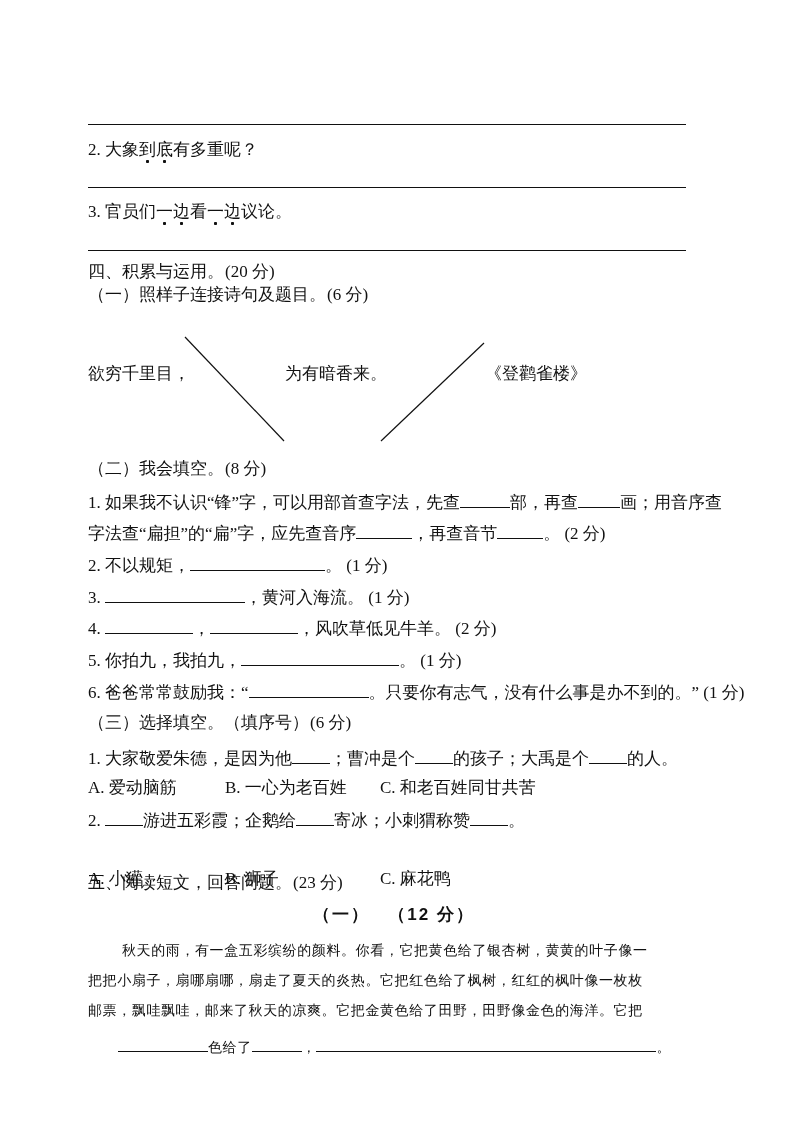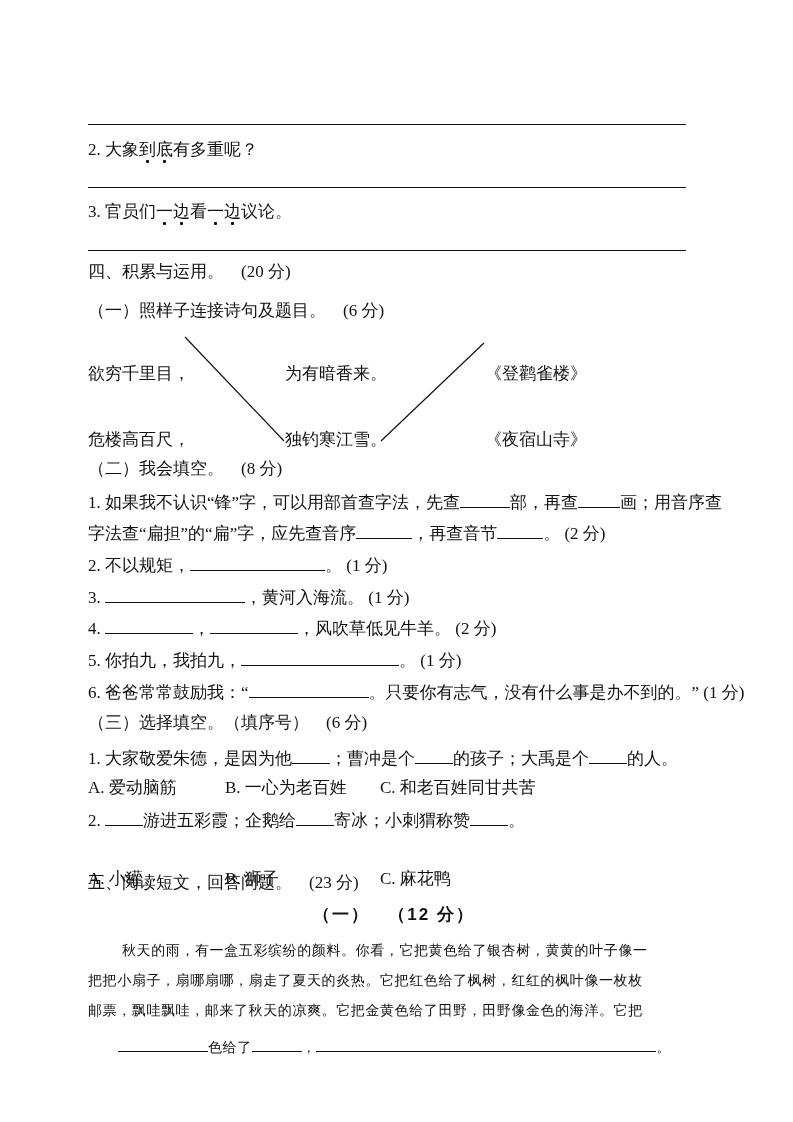--- a/index.html
+++ b/index.html
@@ -12,21 +12,21 @@
   .rule{position:absolute;left:88px;width:598px;border-top:1.5px solid #111;height:0;}
   .line{height:22px;line-height:22px;}
   .blank{
     display:inline-block;border-bottom:1.2px solid #111;height:0.95em;
   }
   .em{
     background-image:radial-gradient(circle,#111 1.3px,transparent 1.9px);
     background-size:1em 5px;background-repeat:repeat-x;background-position:left bottom;
     padding-bottom:5px;
   }
-  .score{margin-left:17px;}
+  .score{margin-left:1px;}
   
   .match{position:absolute;left:88px;top:324px;width:612px;height:132px;}
   .match .row{position:absolute;height:33px;line-height:33px;width:100%;}
   .match .c1{position:absolute;left:0;}
   .match .c2{position:absolute;left:197px;}
   .match .c3{position:absolute;left:397px;}
   .match svg{position:absolute;left:0;top:0;pointer-events:none;}
   
   .optA{display:inline-block;width:137px;}
   .optB{display:inline-block;width:155px;}
@@ -44,34 +44,29 @@
 <div class="rule" style="top:124px"></div>
 <div class="abs line" style="top:139px"><span>2. 大象</span><span class="em">到底</span><span>有多重呢？</span></div>
 <div class="rule" style="top:187px"></div>
 <div class="abs line" style="top:201px"><span>3. 官员们</span><span class="em">一边</span><span>看</span><span class="em">一边</span><span>议论。</span></div>
 <div class="rule" style="top:250px"></div>
 
 <div class="abs line" style="top:261px">
   <span>四、积累与运用。</span><span class="score">(20 分)</span>
 </div>
 
-<div class="abs line" style="top:300px">
+<div class="abs line" style="top:284px">
   <span>（一）照样子连接诗句及题目。</span><span class="score">(6 分)</span>
 </div>
 
 <div class="match">
   <div class="row" style="top:33px">
     <span class="c1">欲穷千里目，</span>
     <span class="c2">为有暗香来。</span>
     <span class="c3">《登鹳雀楼》</span>
-  </div>
-  <div class="row" style="top:99px">
-    <span class="c1">危楼高百尺，</span>
-    <span class="c2">独钓寒江雪。</span>
-    <span class="c3">《夜宿山寺》</span>
   </div>
   <svg width="612" height="132" viewBox="0 0 612 132">
     <line x1="97" y1="13" x2="196" y2="117" stroke="#111" stroke-width="1.2"></line>
     <line x1="293" y1="117" x2="396" y2="19" stroke="#111" stroke-width="1.2"></line>
   </svg>
 </div>
 
 <div class="abs line" style="top:458px">
   <span>（二）我会填空。</span><span class="score">(8 分)</span>
 </div>

